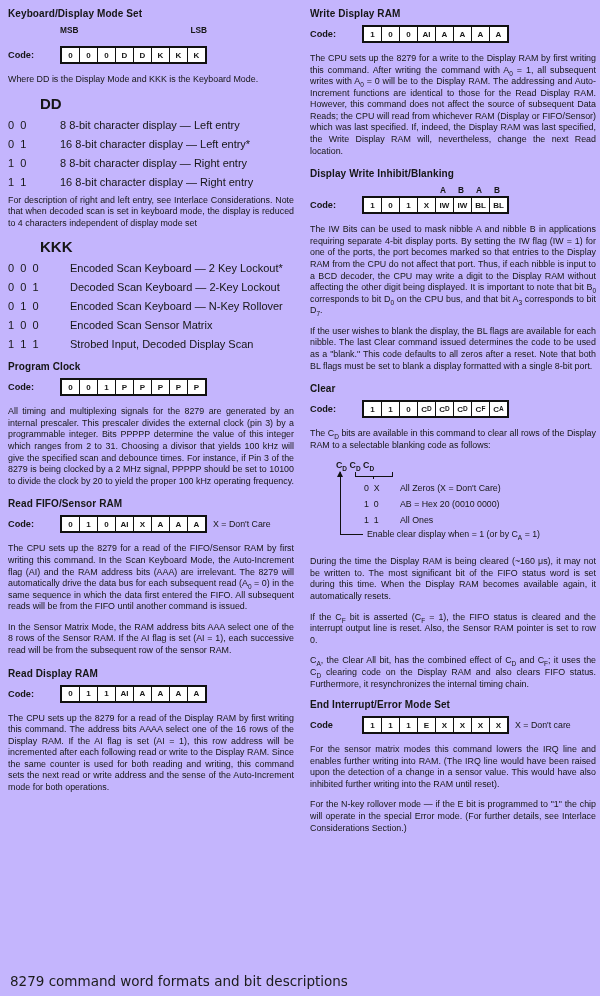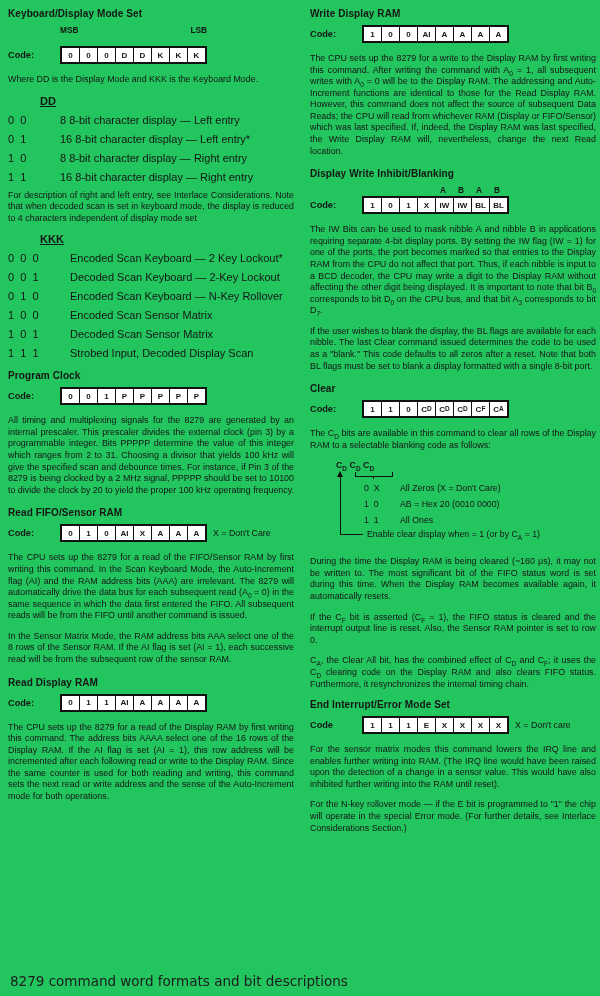--- a/index.html
+++ b/index.html
@@ -1,19 +1,19 @@
 <!DOCTYPE html>
 <html><head>
 <meta charset="utf-8">
 <style>
   html,body { margin:0; padding:0; background:#ffffff; }
   .page {
     position:relative; width:600px; height:996px; overflow:hidden;
     box-sizing:border-box; padding:8px 4px 0 8px;
-    background:#22c55e; color:#161616;
+    background:#c4b5fd; color:#161616;
     font-family:"Liberation Sans", sans-serif;
   }
   .cols { display:flex; gap:16px; }
   .col { width:287px; }
 
   h3.sec { font-size:10px; font-weight:bold; margin:11px 0 6px 0; letter-spacing:.1px; }
   h3.sec.first { margin-top:0; }
 
   p.body {
     font-size:8.9px; line-height:1.3; text-align:justify;
@@ -32,21 +32,21 @@
   .cell {
     width:17px; height:14px; border-left:1px solid #111;
     font-size:8px; font-weight:bold;
     display:flex; align-items:center; justify-content:center;
     white-space:nowrap;
   }
   .cell:first-child { border-left:none; }
   .codenote { margin-left:6px; font-size:8.8px; white-space:nowrap; }
 
   .subhead {
-    font-size:11px; font-weight:bold; text-decoration:underline;
+    font-size:15px; font-weight:bold; 
     margin:2px 0 7px 0;
     padding-left:32px;
   }
   .bitrow { display:flex; font-size:11px; margin:0 0 7px 0; }
   .bits  { width:52px; white-space:pre; flex:none; }
   .bits3 { width:62px; }
   .lbl { flex:1; }
 
   .toplabels { display:flex; margin-left:124px; width:75px; font-size:8.3px; font-weight:bold; }
   .toplabels span { width:18px; text-align:center; }
@@ -130,24 +130,20 @@
         </div>
         <div class="bitrow">
           <span class="bits bits3">0  1  0</span>
           <span class="lbl">Encoded Scan Keyboard — N-Key Rollover</span>
         </div>
         <div class="bitrow">
           <span class="bits bits3">1  0  0</span>
           <span class="lbl">Encoded Scan Sensor Matrix</span>
         </div>
         <div class="bitrow">
-          <span class="bits bits3">1  0  1</span>
-          <span class="lbl">Decoded Scan Sensor Matrix</span>
-        </div>
-        <div class="bitrow">
           <span class="bits bits3">1  1  1</span>
           <span class="lbl">Strobed Input, Decoded Display Scan</span>
         </div>
       </section>
 
       <section>
         <h3 class="sec">Program Clock</h3>
         <div class="coderow">
           <span class="codelabel">Code:</span>
           <div class="cells">

